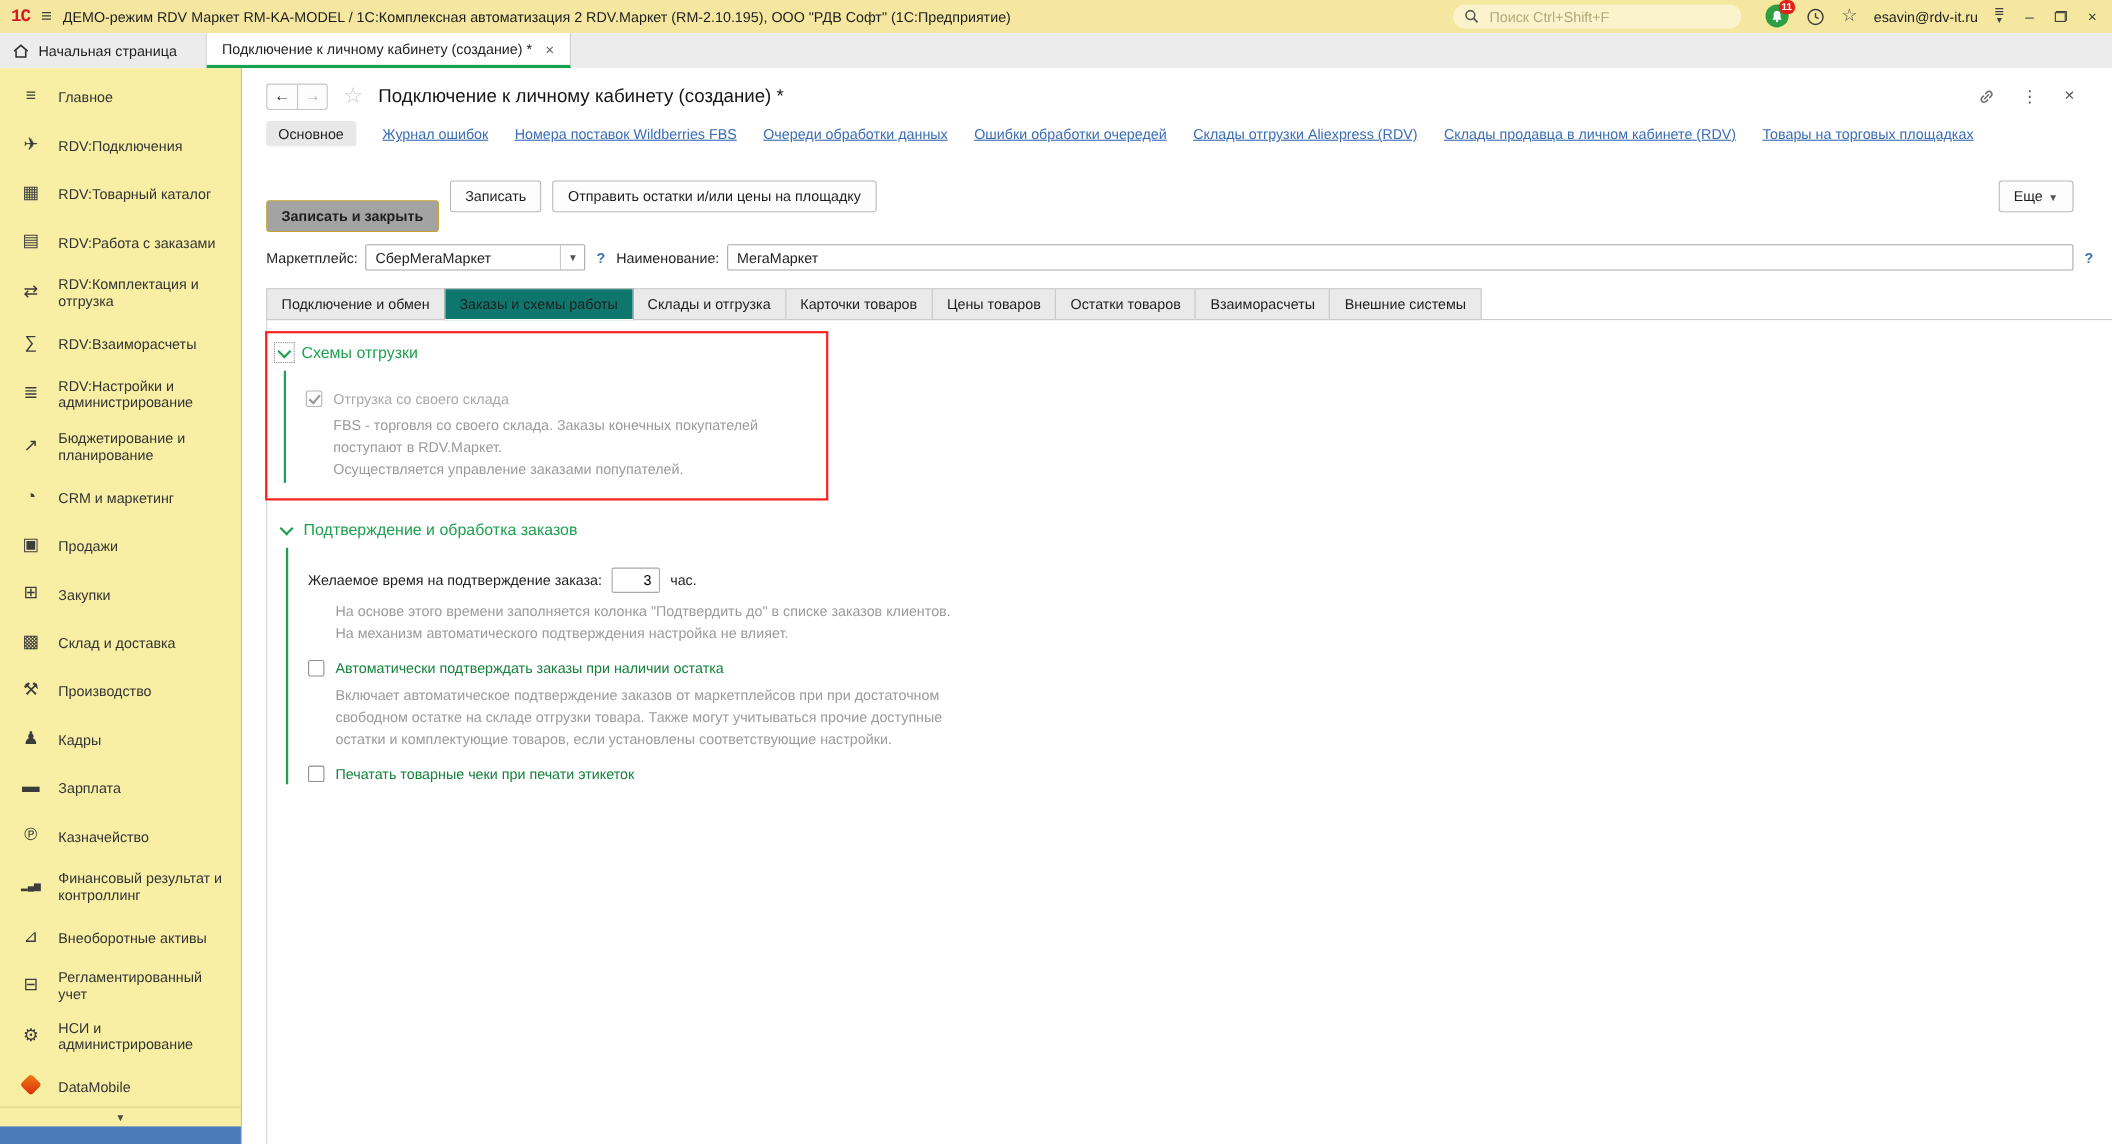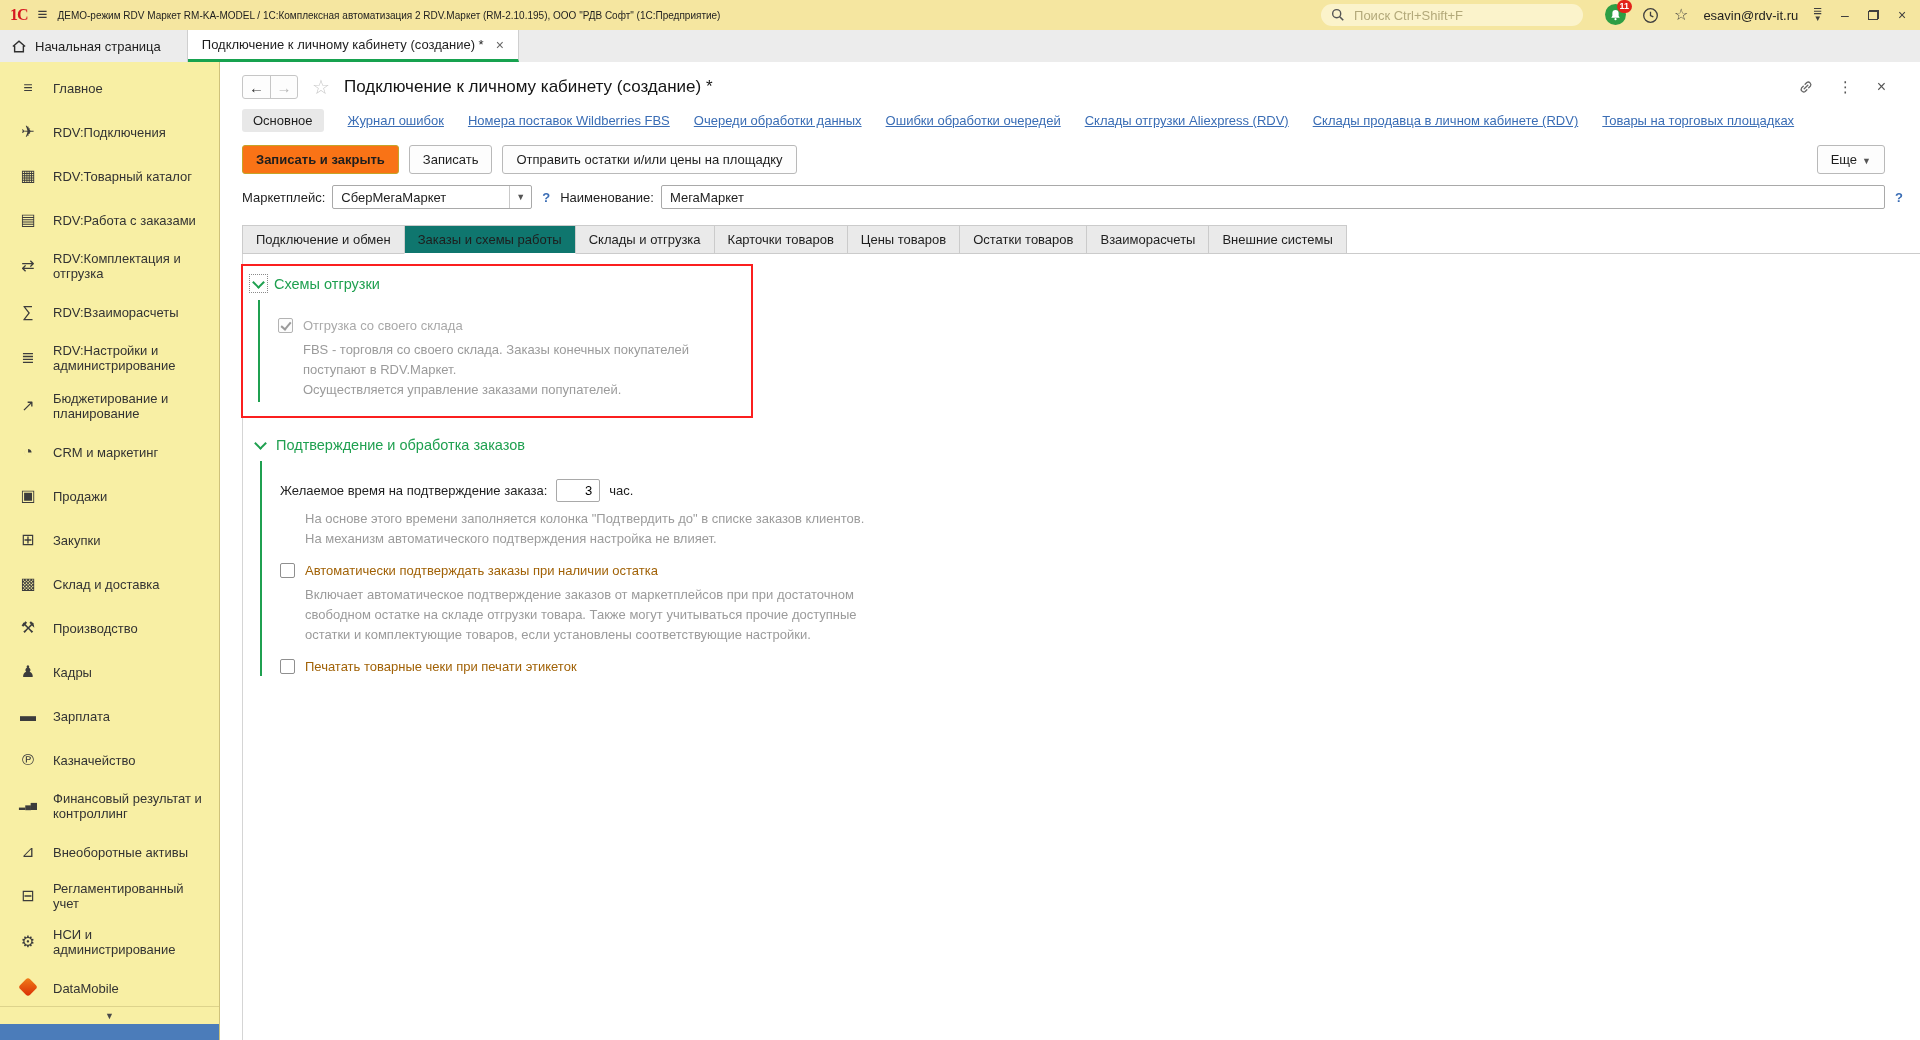--- a/index.html
+++ b/index.html
@@ -7,23 +7,23 @@
   body {
     width:1920px; height:1040px; overflow:hidden;
     font-family:"Liberation Sans", sans-serif; font-size:13px; color:#222;
     background:#fff;
   }
   
   .topbar {
     height:30px; background:#f5e6a0; display:flex; align-items:center;
     padding:0 10px; gap:10px; flex-shrink:0;
   }
-  .logo-1c { color:#d61a21; font-weight:bold; font-size:16px; font-family:Liberation Serif, serif; letter-spacing:-1px; }
+  .logo-1c { color:#d61a21; font-weight:bold; font-size:16px; font-family:Liberation Mono, monospace; letter-spacing:-1px; }
   .top-burger { font-size:17px; color:#3c3c3c; }
-  .app-title { font-size:10px; color:#1e1e1e; white-space:nowrap; overflow:hidden; }
+  .app-title { font-size:13px; color:#1e1e1e; white-space:nowrap; overflow:hidden; }
   .search-box {
     margin-left:auto; width:262px; height:22px; background:#fbf3cb;
     border-radius:12px; display:flex; align-items:center; gap:7px; padding:0 10px; flex-shrink:0;
   }
   .search-box input {
     border:none; background:transparent; outline:none; width:100%;
     font-family:inherit; font-size:13px; color:#555;
   }
   .search-box input::placeholder { color:#b3a97a; }
   .top-icons { display:flex; align-items:center; gap:15px; padding-left:12px; flex-shrink:0; }
@@ -76,21 +76,21 @@
   .header-right { margin-left:auto; display:flex; align-items:center; gap:24px; padding-right:16px; color:#555; }
   .kebab { font-size:15px; color:#555; letter-spacing:0; }
   .hdr-close { font-size:16px; color:#555; }
   
   .nav-links { display:flex; align-items:center; gap:24px; padding:6px 18px 8px 22px; flex-wrap:nowrap; }
   .pill { background:#e8e8e8; border-radius:3px; padding:4px 11px; color:#1e1e1e; }
   .nav-link { color:#3a6db5; text-decoration:underline; white-space:nowrap; cursor:pointer; }
   
   .toolbar { display:flex; align-items:center; gap:10px; padding:5px 18px 9px 22px; }
   .btn { border:1px solid #b9b9b9; border-radius:3px; background:#fdfdfd; padding:6px 13px; font-size:13px; color:#1e1e1e; cursor:pointer; white-space:nowrap; }
-  .btn-primary { background:#f97316; border-color:#c5a429; font-weight:bold; }
+  .btn-primary { background:#a3a3a3; border-color:#c5a429; font-weight:bold;margin-top:36px; }
   .btn-more { margin-left:auto; margin-right:17px; }
   .caret-s { font-size:9px; color:#555; margin-left:5px; }
   
   .field-row { display:flex; align-items:center; gap:7px; padding:2px 14px 16px 22px; }
   .fld-label { color:#1e1e1e; white-space:nowrap; }
   .combo { display:flex; width:200px; height:24px; border:1px solid #a9a9a9; border-radius:2px; background:#fff; align-items:center; }
   .combo-value { flex:1; padding:0 8px; color:#1e1e1e; white-space:nowrap; overflow:hidden; }
   .combo-btn { width:22px; align-self:stretch; border-left:1px solid #c9c9c9; display:flex; align-items:center; justify-content:center; font-size:9px; color:#555; }
   .help-q { color:#3a6db5; font-weight:bold; padding:0 3px; cursor:pointer; }
   .text-input { flex:1; height:24px; border:1px solid #a9a9a9; border-radius:2px; padding:0 8px; font-family:inherit; font-size:13px; color:#1e1e1e; outline:none; }
@@ -115,21 +115,21 @@
   }
   .chev.focused { outline:1px dotted #8a8a8a; }
   .group-body { margin:8px 0 0 8px; border-left:2px solid #1fa050; padding:4px 0 2px 18px; }
   .cb-row { display:flex; align-items:center; gap:10px; margin-top:14px; cursor:pointer; }
   .cb { width:15px; height:15px; border:1px solid #8f8f8f; border-radius:2px; background:#fff; position:relative; flex-shrink:0; }
   .cb.checked::after {
     content:""; position:absolute; left:4px; top:1px; width:4px; height:8px;
     border-right:2px solid #9a9a9a; border-bottom:2px solid #9a9a9a; transform:rotate(40deg);
   }
   .cb.disabled { border-color:#b3b3b3; background:#fcfcfc; }
-  .cb-label { color:#a16207; }
+  .cb-label { color:#15803d; }
   .cb-label.disabled { color:#a9a9a9; }
   .hint { color:#9b9b9b; line-height:20px; margin:7px 0 0 25px; }
   .group2 { margin-top:18px; padding-left:9px; }
   .time-row { display:flex; align-items:center; gap:9px; margin-top:14px; color:#1e1e1e; }
   .num-input {
     width:44px; height:23px; border:1px solid #a9a9a9; border-radius:2px;
     text-align:right; padding:0 7px; font-family:inherit; font-size:13px; outline:none;
   }
   svg { display:block; }
 </style>

